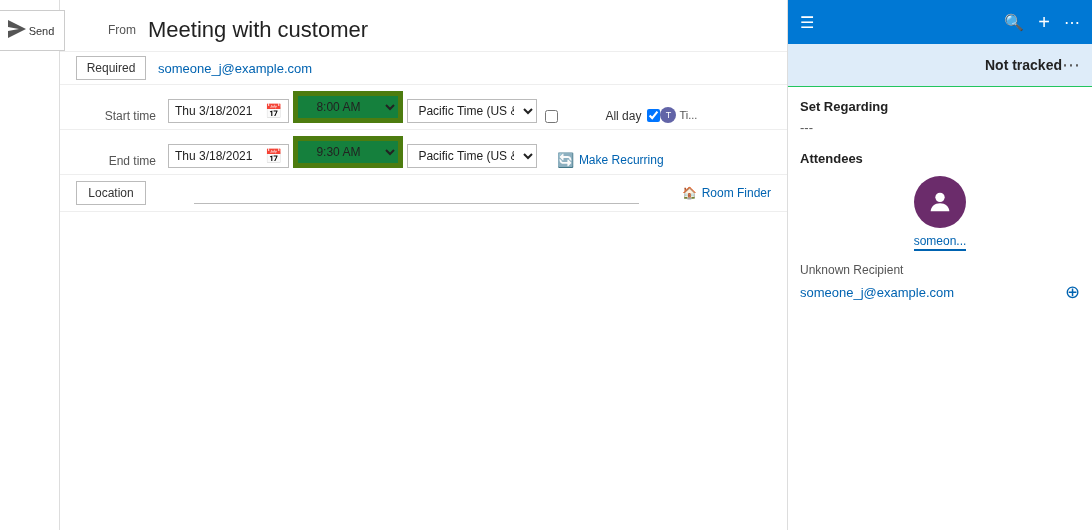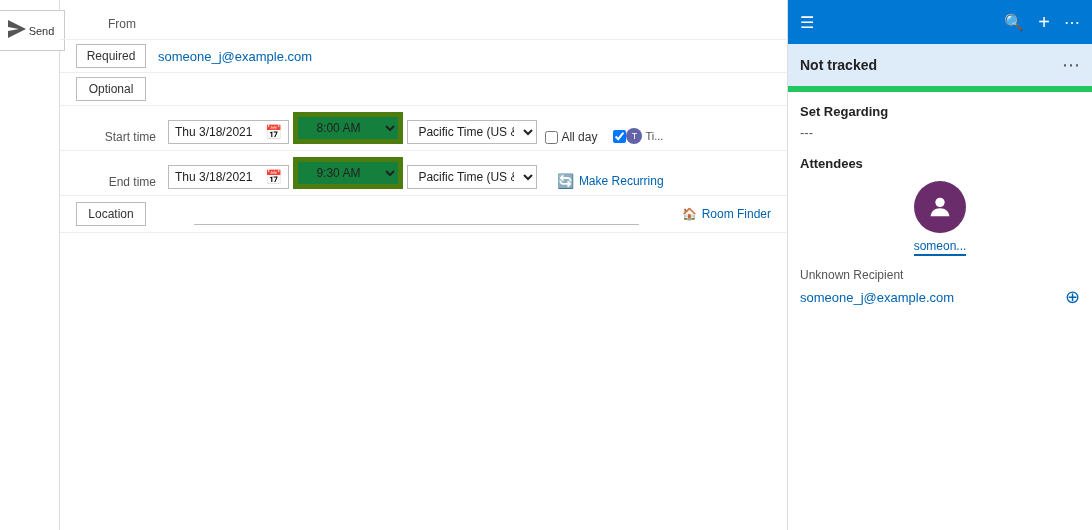--- a/index.html
+++ b/index.html
@@ -134,23 +134,24 @@
       font-size: 12px;
       color: #222;
       cursor: pointer;
       outline: none;
       max-width: 130px;
       margin-right: 8px;
     }
     .allday-group {
       display: flex;
       align-items: center;
-      margin-right: 16px;
+      margin-right: 6px;
       font-size: 12px;
       color: #333;
+      gap: 44px;
     }
     .allday-group input { margin-right: 3px; cursor: pointer; }
     .teams-icon-area {
       display: flex;
       align-items: center;
       font-size: 11px;
       color: #555;
     }
     .teams-circle {
       width: 16px; height: 16px; border-radius: 50%;
@@ -243,23 +244,23 @@
       color: #fff;
       font-size: 16px;
       cursor: pointer;
     }
 
     
     .not-tracked-bar {
       background: #deecf9;
       display: flex;
       align-items: center;
-      justify-content: space-between;
+      justify-content: flex-end;
       padding: 10px 12px;
-      border-bottom: 6px solid #22c55e;
+      border-bottom: 1px solid #22c55e;
     }
     .not-tracked-text {
       font-size: 14px;
       font-weight: 600;
       color: #222;
     }
     .more-icon {
       color: #555;
       cursor: pointer;
       font-size: 18px;
@@ -342,30 +343,28 @@
       <polygon points="3,3 21,12 3,21 3,14 14,12 3,10" fill="#555" stroke="none"></polygon>
     </svg>
     <span>Send</span>
   </button>
 </div>
 
 <div class="main-form">
 
   <div class="title-row">
     <span class="from-label">From</span>
+    <input class="title-input" value="Meeting with customer" type="text" style="">
   </div>
 
   <div class="attendee-row">
     <button class="attendee-btn">Required</button>
     <a class="attendee-email" href="#">someone_j@example.com</a>
   </div>
 
-  <div class="attendee-row">
-    <button class="attendee-btn">Optional</button>
-  </div>
 
   <div class="datetime-row">
     <span class="field-label">Start time</span>
     <div class="date-input-group">
       <input class="date-input" type="text" value="Thu 3/18/2021" style="">
       <span class="cal-icon">📅</span>
     </div>
     <select class="time-select">
       <option>8:00 AM</option>
       <option>8:30 AM</option>

